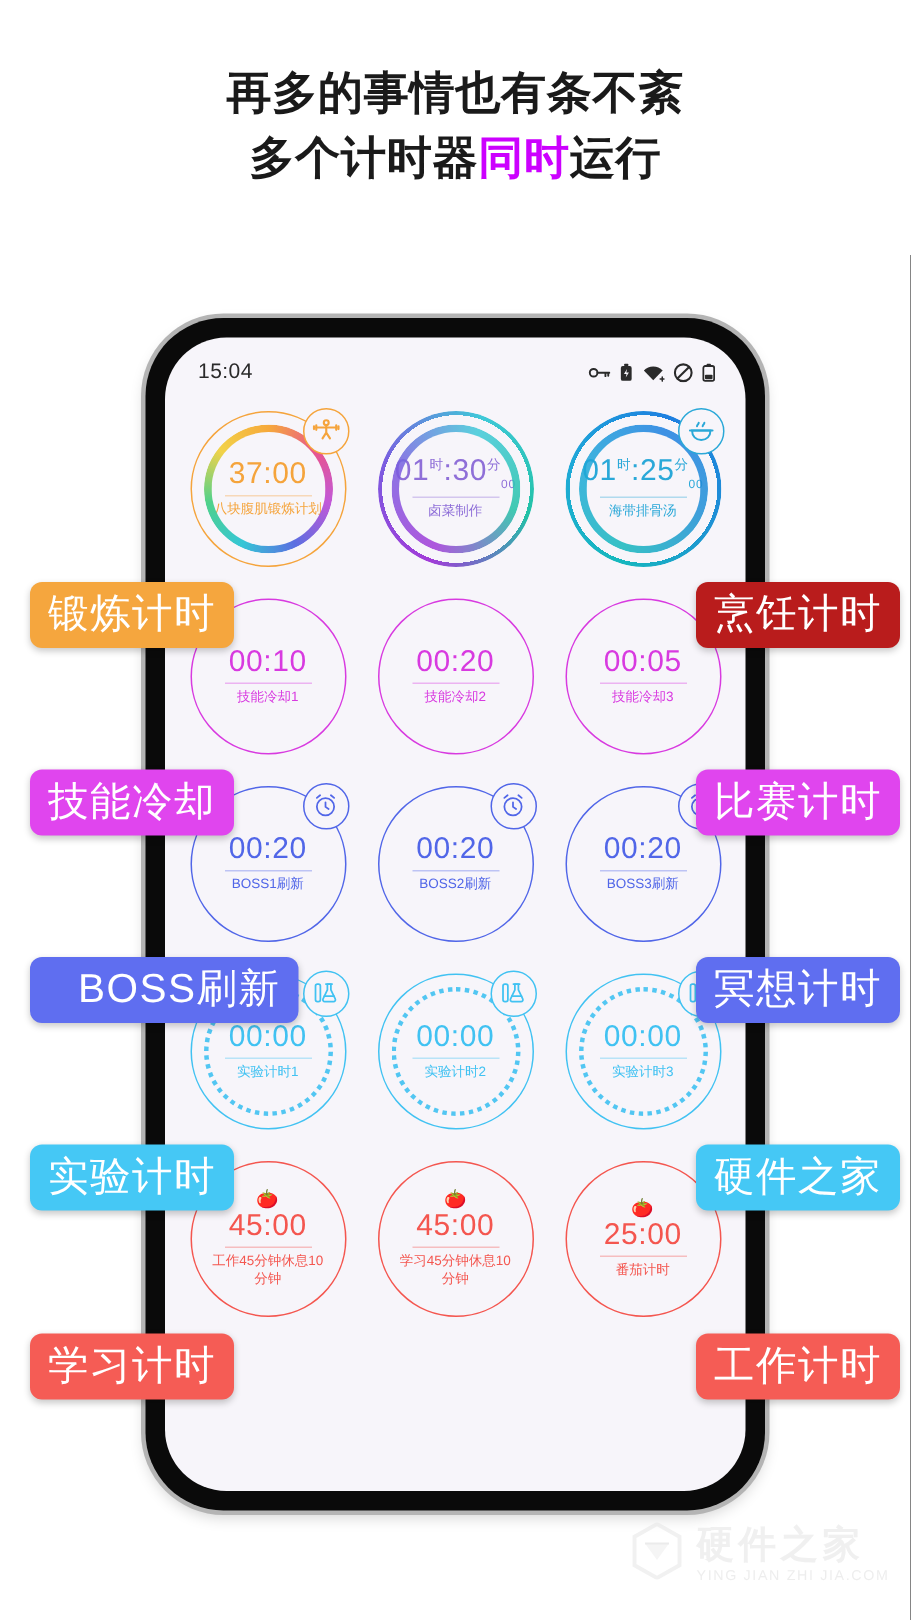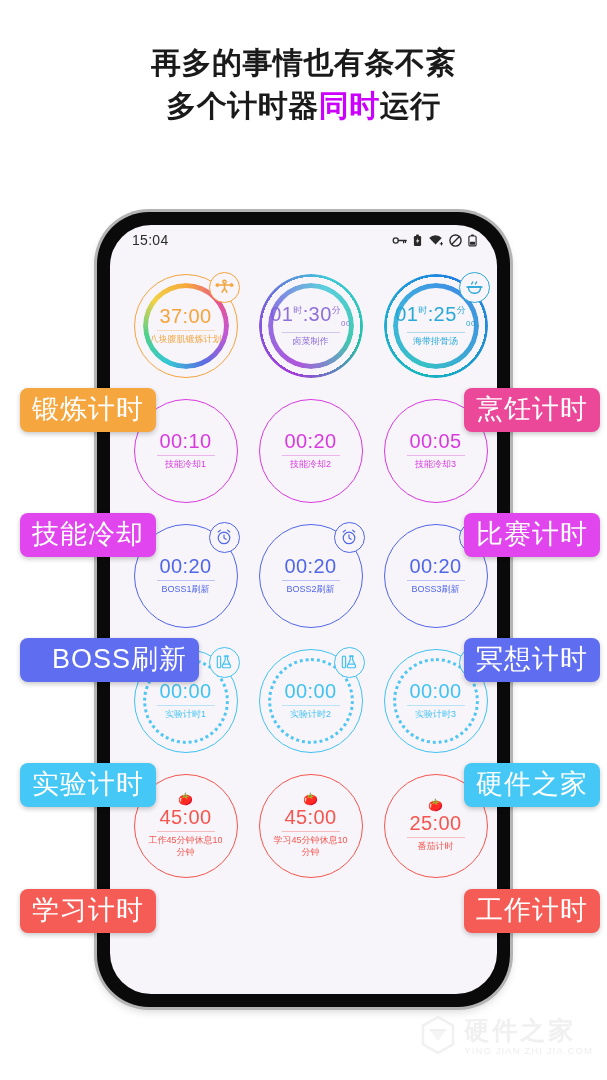--- a/index.html
+++ b/index.html
@@ -33,21 +33,21 @@
   #screen{
     position:absolute;
     left:13px; top:13px; right:13px; bottom:13px;
     border-radius:41px;
     background:#f7f5fa;
     overflow:hidden;
   }
 
   
   #statusbar{
-    height:30px; display:flex; align-items:center;
+    height:30px; display:flex; align-items:flex-end;
     padding:0 20px 0 22px; color:#2a2a2a;
   }
   #statusbar .clock{ font-size:14px; letter-spacing:.3px; }
   #statusbar .sb-icons{
     margin-left:auto; display:flex; align-items:center; gap:6px;
   }
   #statusbar .sb-icons svg{ display:block; }
 
   
   #appbar{
@@ -63,21 +63,21 @@
   
   #grid{
     padding:8px 6px 0 6px;
     display:grid;
     grid-template-columns:repeat(3,1fr);
     row-gap:0px;
     justify-items:center;
   }
   .cell{
     width:118px; height:125px;
-    display:flex; align-items:center; justify-content:flex-end;
+    display:flex; align-items:center; justify-content:center;
     position:relative;
   }
   .dial{
     position:relative;
     width:104px; height:104px;
     border-radius:50%;
     display:flex; flex-direction:column;
     align-items:center; justify-content:center;
   }
   .ring-outer{
@@ -422,17 +422,17 @@
     <span id="wm-cn">硬件之家</span>
     <span id="wm-en">YING JIAN ZHI JIA.COM</span>
   </span>
 </div>
 
 <div class="side-label left" style="top: 388px; background: rgb(245, 166, 62);">锻炼计时</div>
 <div class="side-label left" style="top: 513px; background: rgb(224, 69, 238);">技能冷却</div>
 <div class="side-label left" style="top: 638px; background: rgb(95, 110, 240); padding-left: 32px;">BOSS刷新</div>
 <div class="side-label left" style="top: 763px; background: rgb(69, 200, 245);">实验计时</div>
 <div class="side-label left" style="top: 889px; background: rgb(245, 92, 85);">学习计时</div>
-<div class="side-label right" style="top: 388px; background: #ec4899;">烹饪计时</div>
+<div class="side-label right" style="top: 388px; background: #b91c1c;">烹饪计时</div>
 <div class="side-label right" style="top: 513px; background: rgb(224, 69, 238);">比赛计时</div>
 <div class="side-label right" style="top: 638px; background: rgb(95, 110, 240);">冥想计时</div>
 <div class="side-label right" style="top: 763px; background: rgb(69, 200, 245);">硬件之家</div>
 <div class="side-label right" style="top: 889px; background: rgb(245, 92, 85);">工作计时</div>
 
 </body></html>

